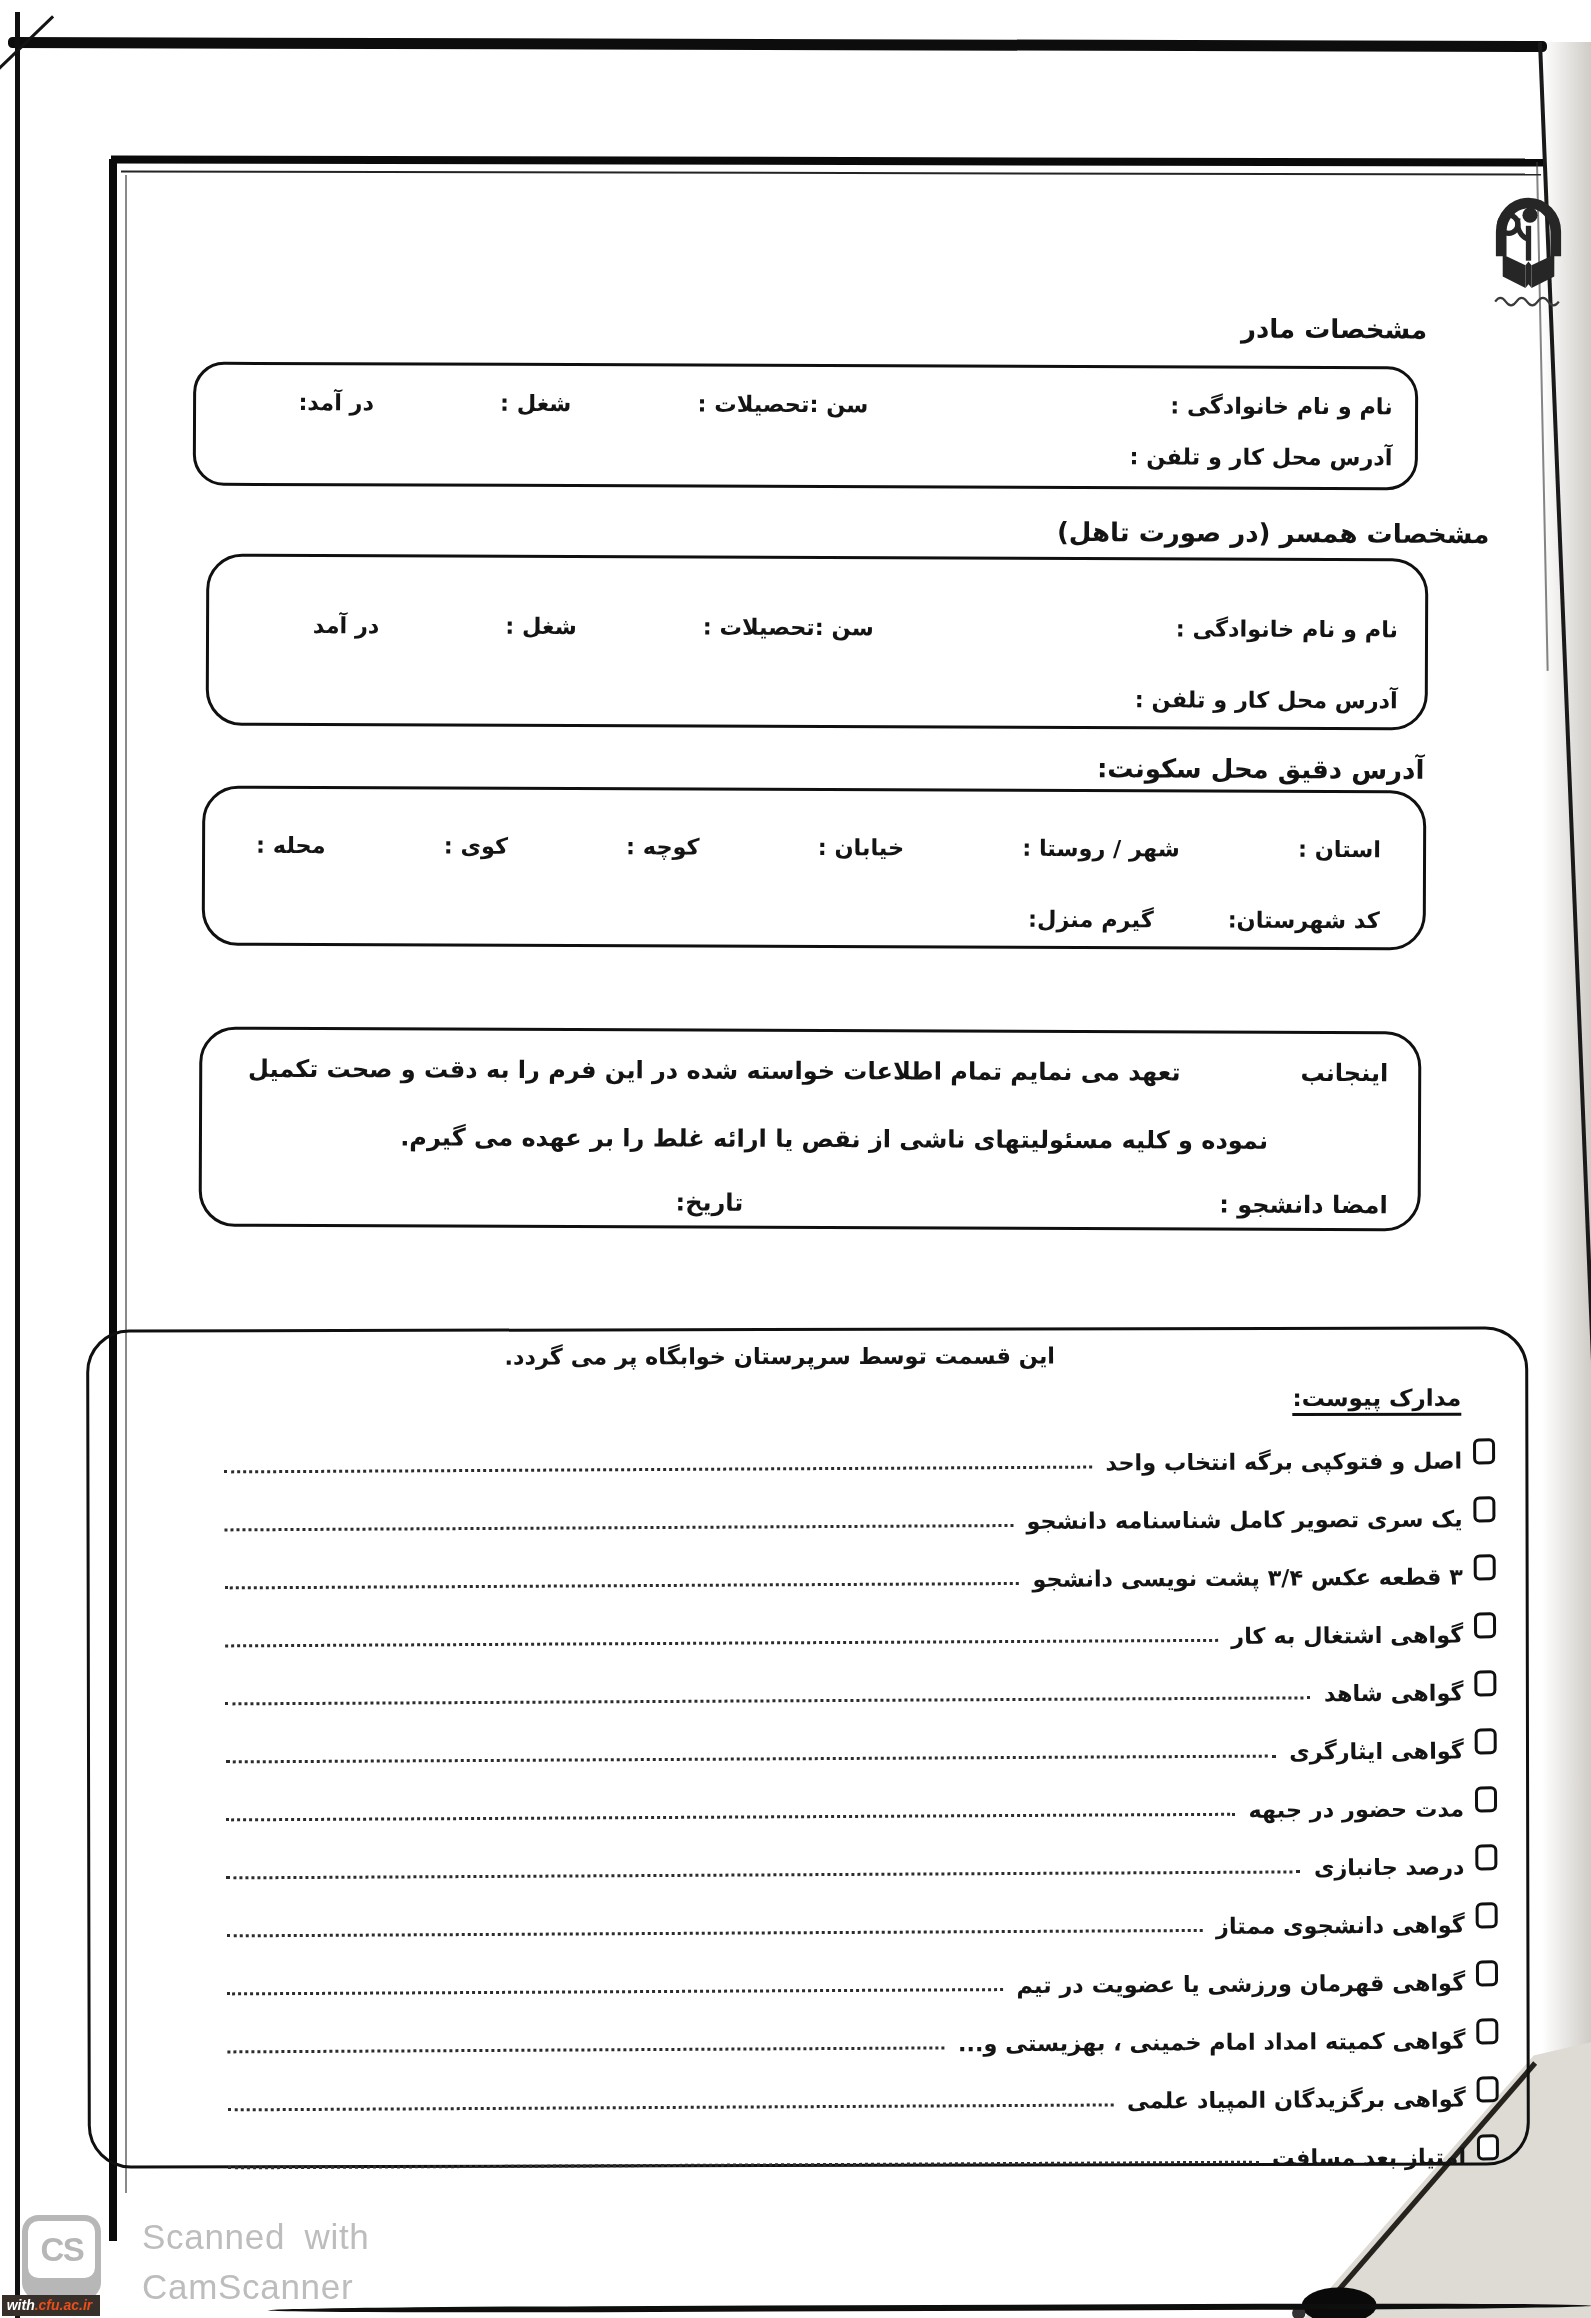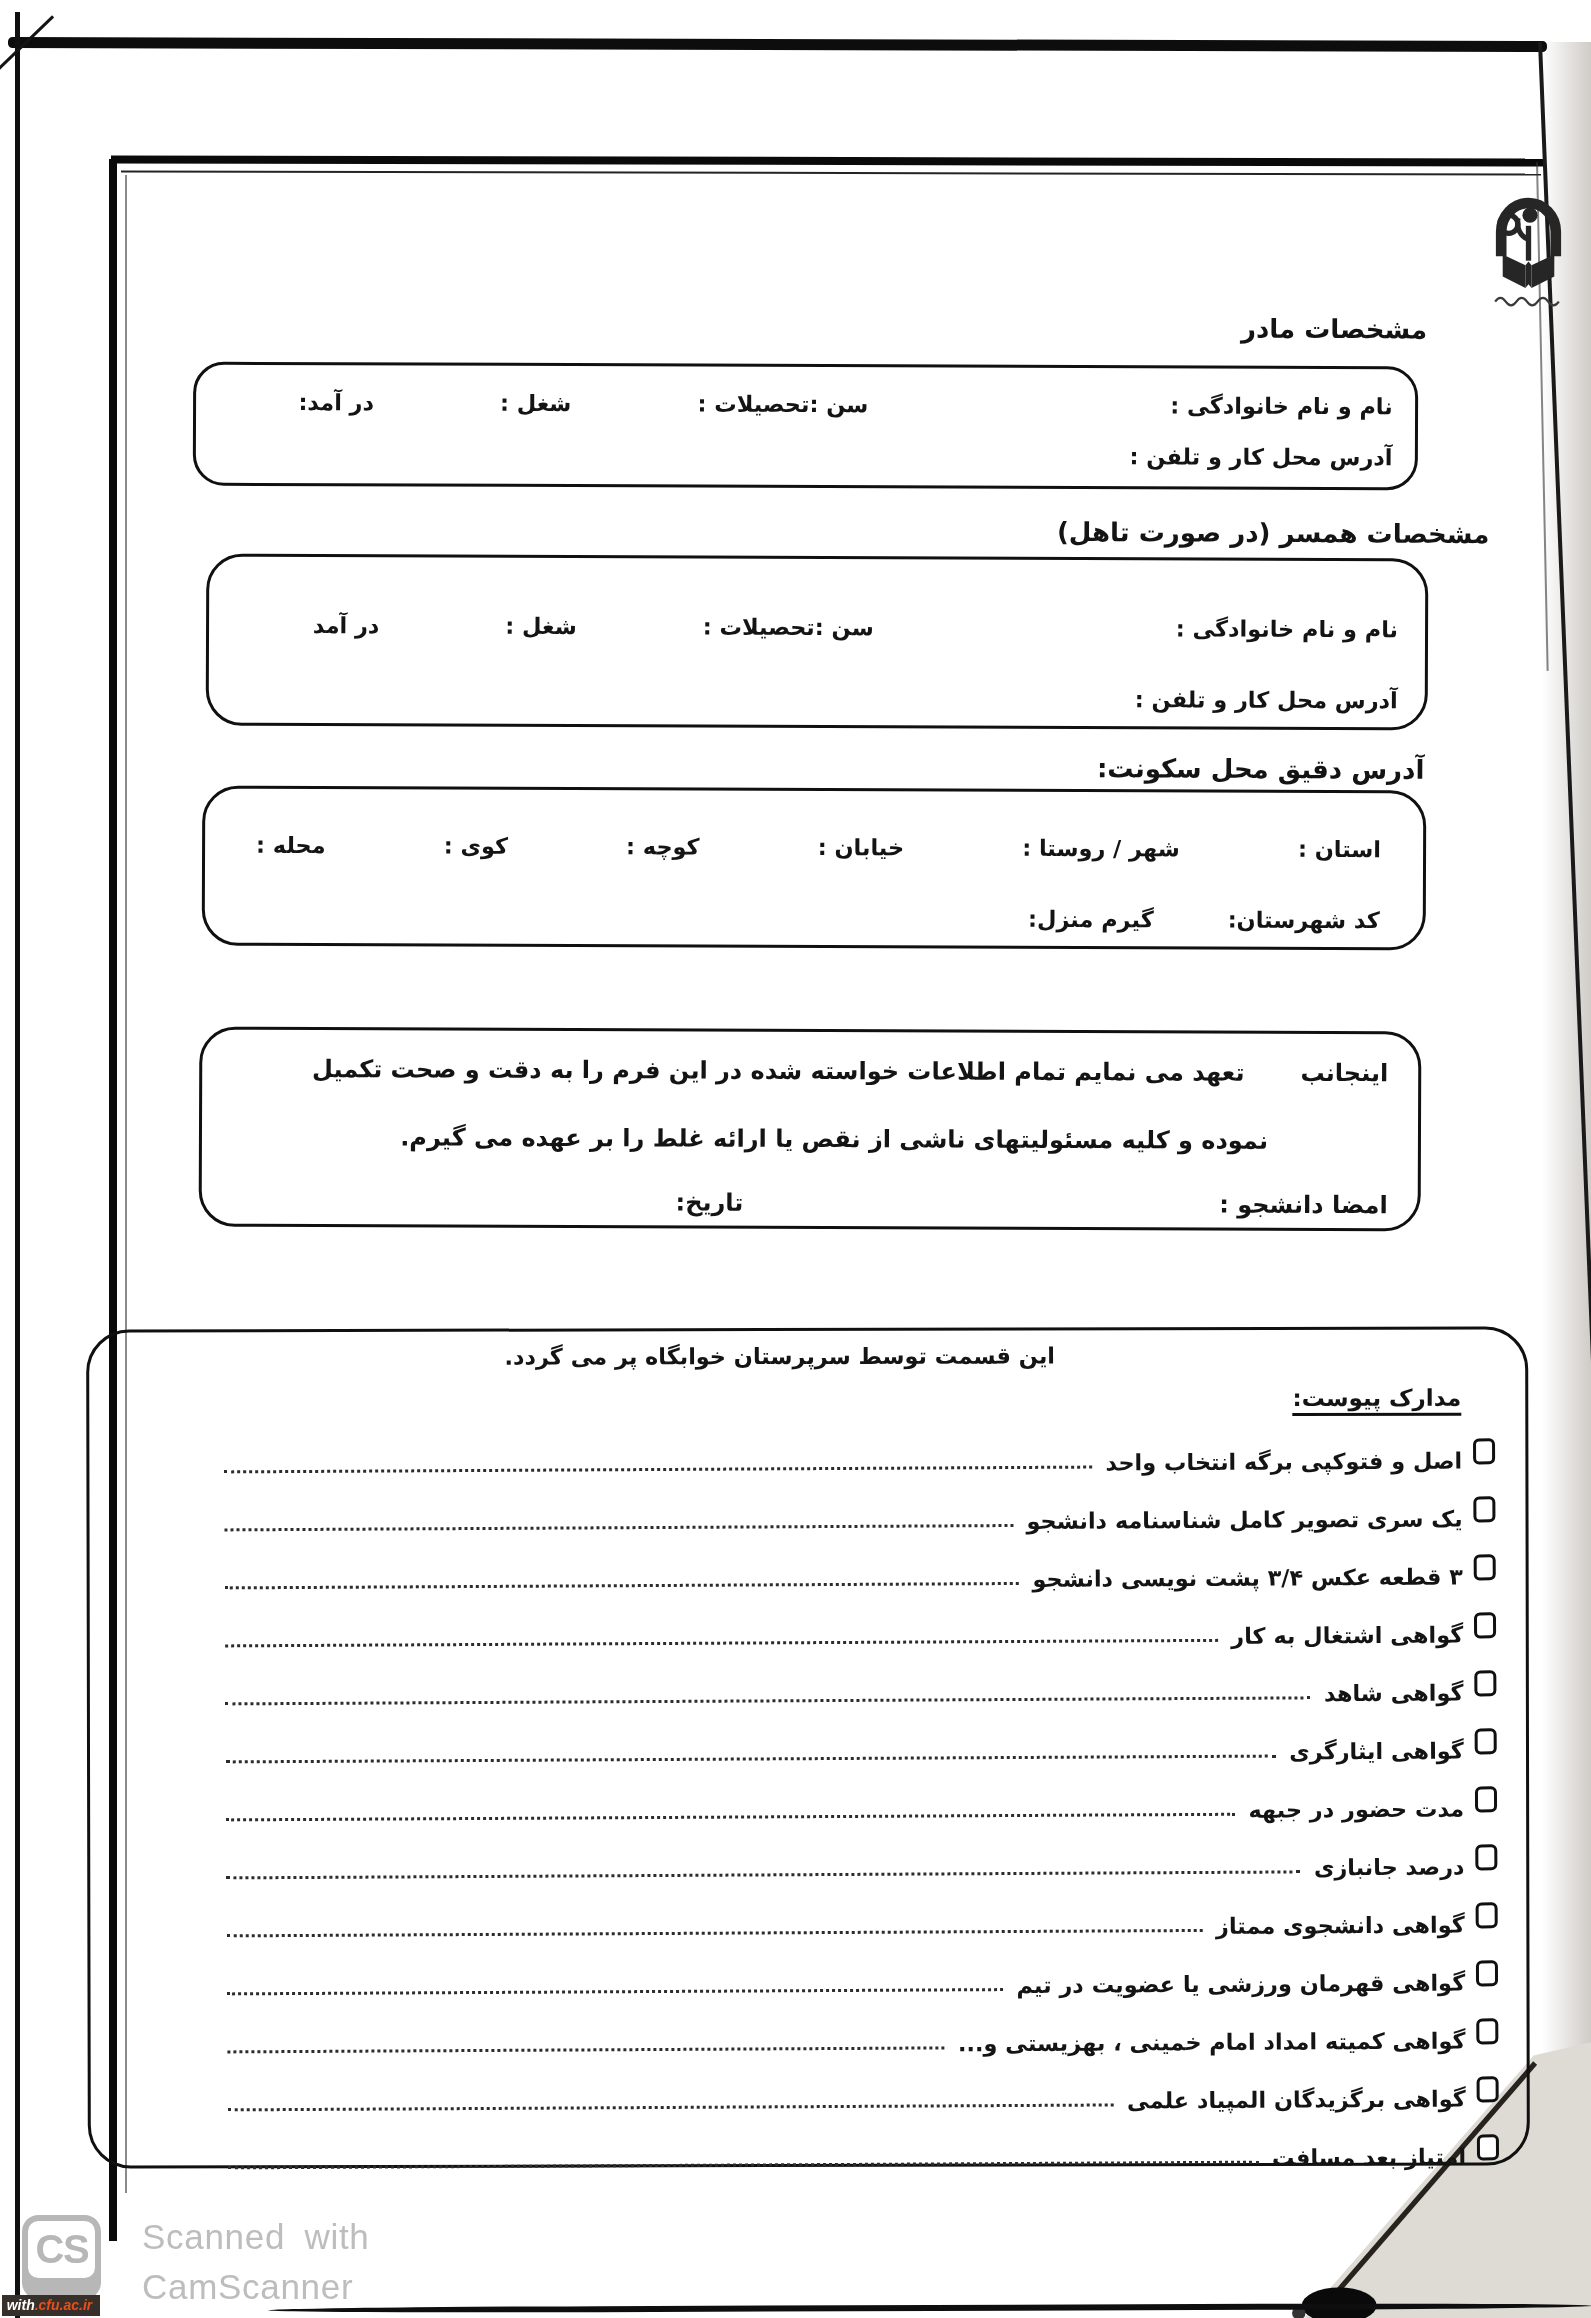--- a/index.html
+++ b/index.html
@@ -45,21 +45,21 @@
   .row{position:absolute;left:0;right:0;display:flex;direction:rtl;align-items:baseline;font-weight:700;font-size:22.4px;white-space:nowrap}
   .box1 .r1{top:24px;padding:0 22.4px}
   .box1 .r2{top:75px;padding:0 22.4px}
   .box2 .r1{top:55px;padding:0 27px}
   .box2 .r2{top:126px;padding:0 27px}
   .box3 .r1{top:43px;padding:0 42px 0 51px;justify-content:space-between}
   .box3 .r2{top:114px;padding:0 43px}
   .m-a{margin-left:302px}
   .m-b{}
   .m-c{margin-left:126px}
-  .m-d{margin-left:56px}
+  .m-d{margin-left:120px}
   .m-e{margin-left:476px}
   .m-f{margin-left:74px}
 
   .box4 .row{font-size:24px}
   .box4 .p1{top:25.4px;padding:0 30px}
   .box4 .p2{top:93px;padding:0 150px 0 0}
   .box4 .p3{top:157px;padding:0 30px}
 
   
   .dorm-head{position:absolute;top:12px;left:0;right:0;text-align:center;padding-right:55px;
@@ -69,21 +69,21 @@
   .cl-list{position:absolute;left:178px;top:1423px;width:1319px;transform:rotate(-.32deg);z-index:4}
   .cl-row{display:flex;direction:rtl;align-items:flex-end;height:58px}
   .cb{flex:0 0 auto;width:22.4px;height:25.4px;border:3px solid #101010;border-radius:6px;margin:0 0 13.5px 10.5px;background:#fff}
   .cl-label{font-size:22.4px;font-weight:700;white-space:nowrap;margin-bottom:4.5px}
   .dots{flex:1;border-bottom:3px dotted #2c2c2c;margin:0 13.5px 11.2px 48px}
 
   
   .cs-icon{position:absolute;left:22.4px;top:2215px;width:79px;height:84px;background:#b7b7b7;border-radius:16.5px;z-index:5}
   .cs-white{position:absolute;left:6px;top:6px;right:6px;bottom:21px;background:#fff;border-radius:10.5px;
     display:flex;align-items:center;justify-content:center;
-    font-family:"Liberation Sans",sans-serif;font-weight:700;font-size:40px;color:#b7b7b7;letter-spacing:-1.5px}
+    font-family:"Liberation Sans",sans-serif;font-weight:700;font-size:33px;color:#b7b7b7;letter-spacing:-1.5px}
   .cs-text{position:absolute;left:142px;top:2212px;z-index:5;
     font-family:"Liberation Sans",sans-serif;font-size:35px;color:#bdbdbd;line-height:50px;
     word-spacing:9px;letter-spacing:0.7px}
   .site-wm{position:absolute;left:1.5px;top:2295px;z-index:6;background:#37302a;color:#fff;
     font-family:"Liberation Sans",sans-serif;font-style:italic;font-weight:700;font-size:14px;
     padding:1.5px 7.5px 3px 5.2px;white-space:nowrap}
   .site-wm .rest{color:#e84e1b}
 </style>
 </head>
 <body>

